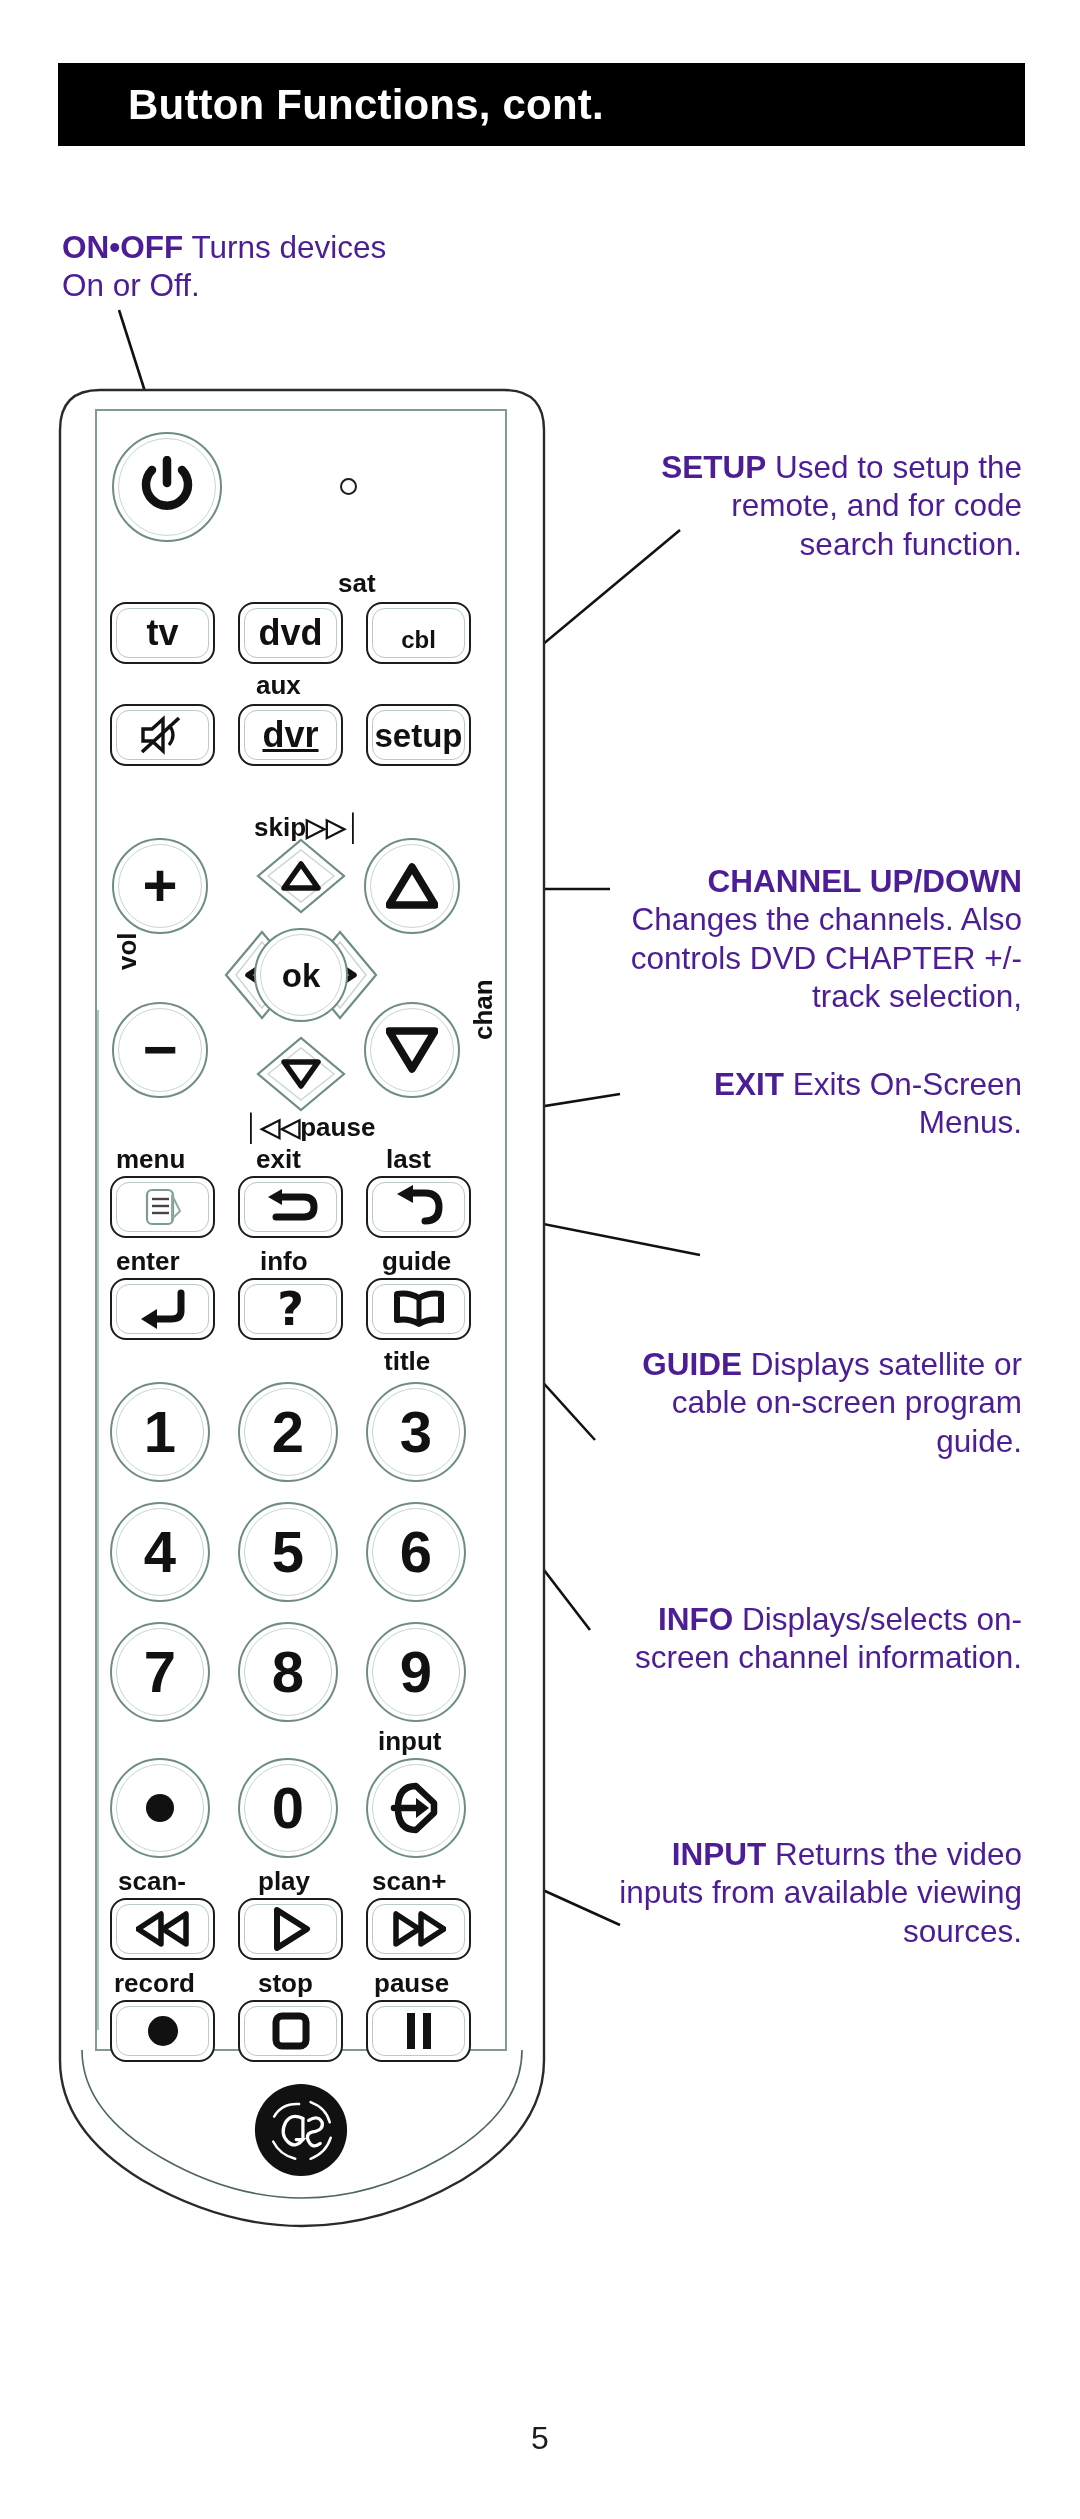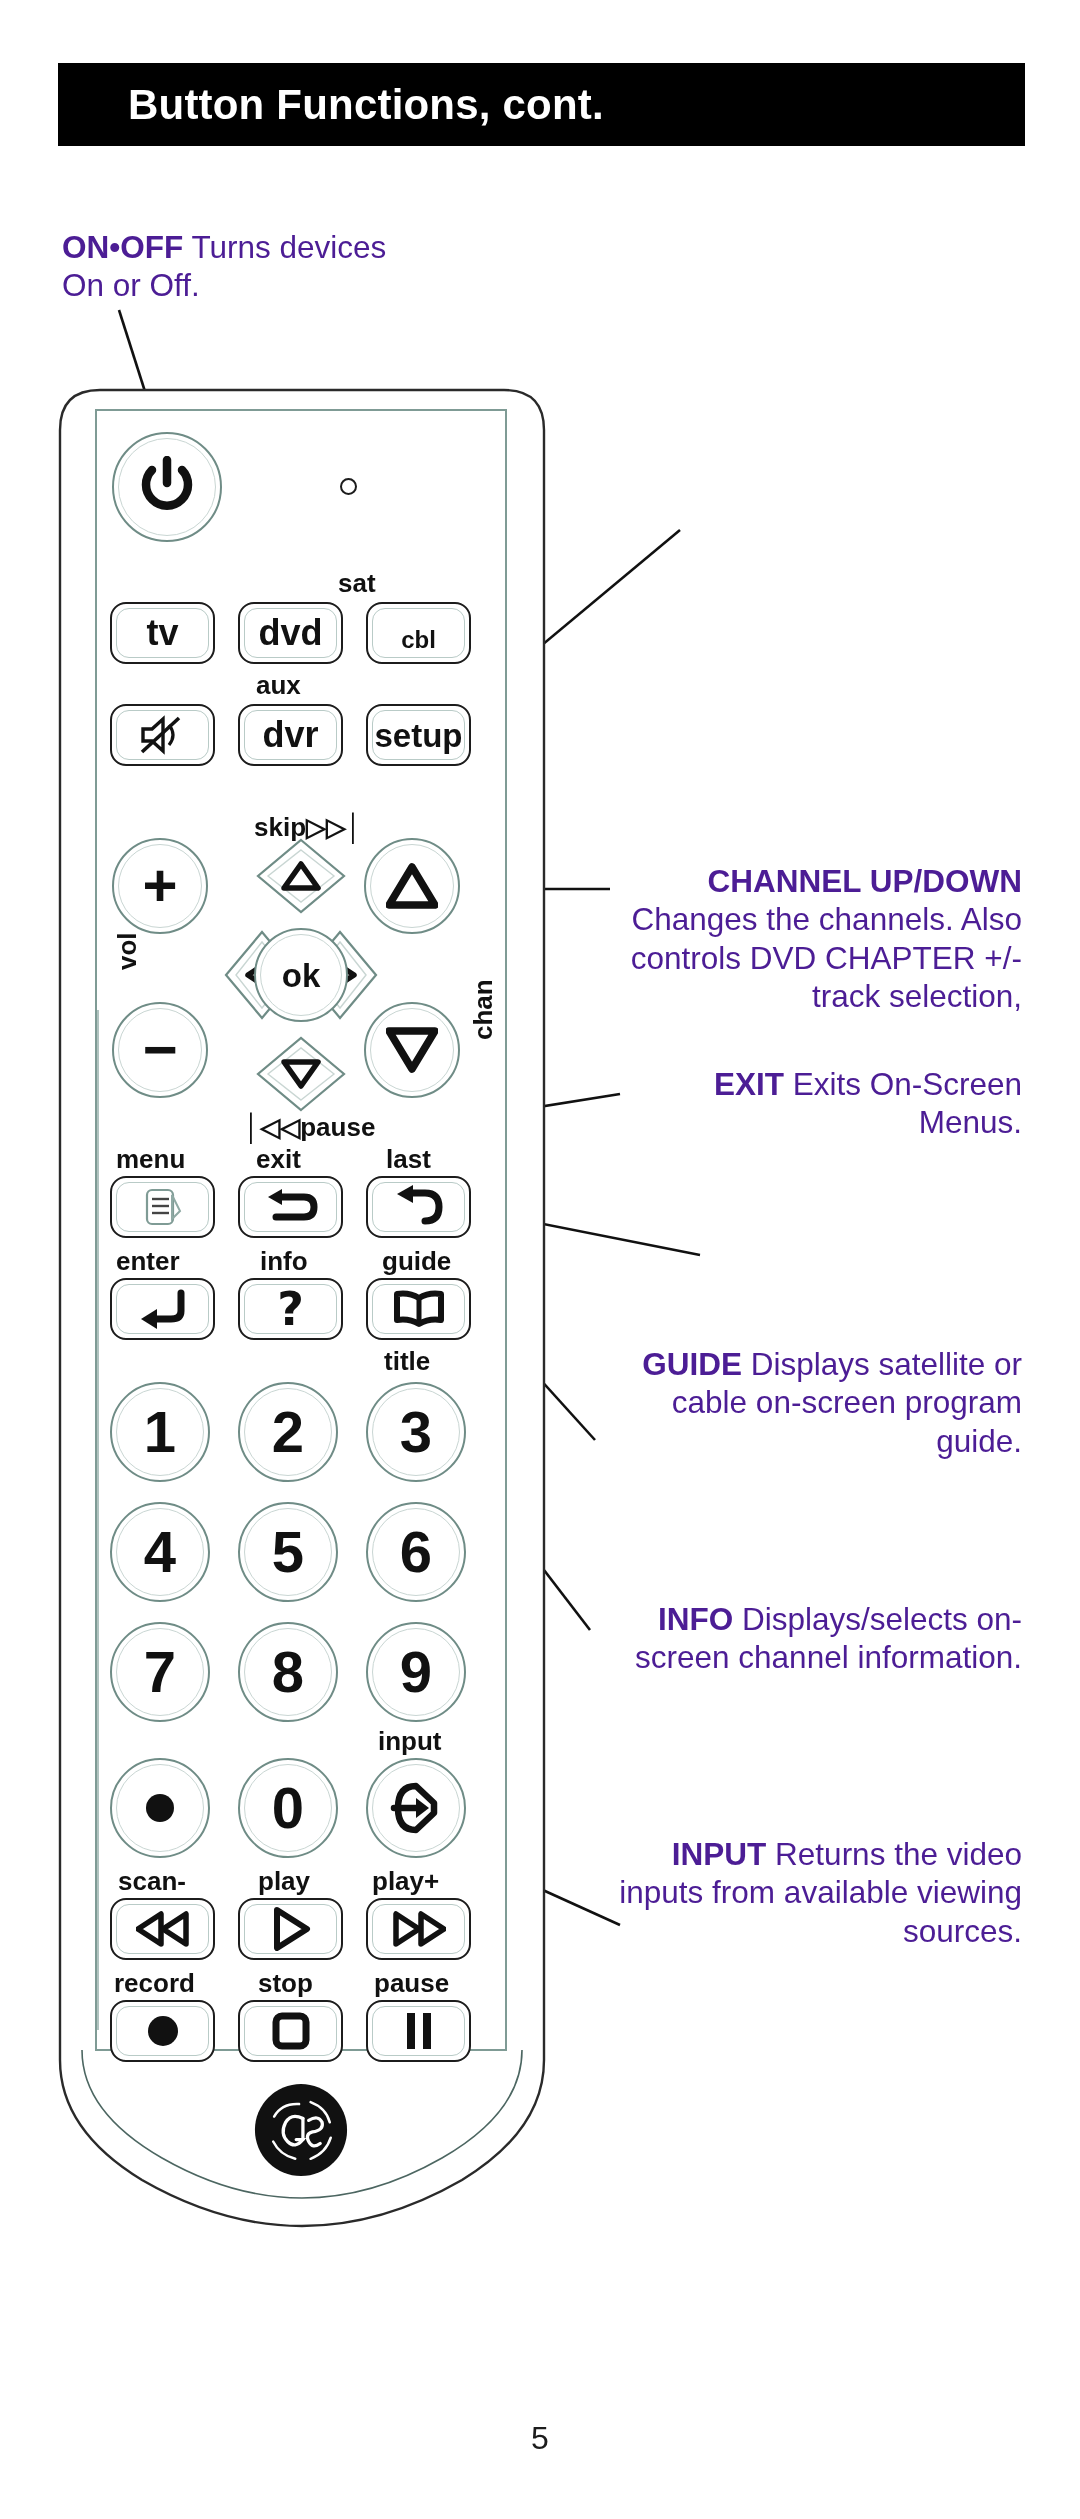--- a/index.html
+++ b/index.html
@@ -208,20 +208,23 @@
     <line x1="310" y1="1265" x2="590" y2="1630" stroke="#111" stroke-width="2.6"></line>
 
     <line x1="503" y1="1872" x2="620" y2="1925" stroke="#111" stroke-width="2.6"></line>
   </svg>
 
   <div class="callout callout-onoff">
     <b>ON•OFF</b><span> Turns devices On or Off.</span>
   </div>
 
   <div class="callout callout-right callout-setup">
+    <div class="para">
+      <b>SETUP</b><span> Used to setup the remote, and for code search function.</span>
+    </div>
   </div>
 
   <div class="callout callout-right callout-chan">
     <b>CHANNEL UP/DOWN</b><span> Changes the channels. Also controls DVD  CHAPTER +/- track selection,</span>
   </div>
 
   <div class="callout callout-right callout-exit">
     <b>EXIT</b><span> Exits On-Screen Menus.</span>
   </div>
 
@@ -279,21 +282,21 @@
       <div class="cap" style="left:160px; top:262px;">aux</div>
 
       <div class="btn rect" style="left:14px; top:294px; width:105px; height:62px;">
         <span class="inner-ring"></span>
         <svg width="48" height="42" viewBox="0 0 48 42">
           <path d="M 4 15 L 13 15 L 24 5 L 24 37 L 13 27 L 4 27 Z" fill="none" stroke="#111" stroke-width="3.4"></path>
           <path d="M 30 11 Q 38 21 30 31" fill="none" stroke="#111" stroke-width="3.2"></path>
           <line x1="3" y1="38" x2="40" y2="4" stroke="#111" stroke-width="3.6"></line>
         </svg>
       </div>
-      <div class="btn rect" style="left:142px; top:294px; width:105px; height:62px;">
+      <div class="btn rect" style="left:142px; top:294px; width:105px; height:62px;text-decoration:underline;">
         <span class="inner-ring"></span>
         <span class="btn-label" style="font-size:36px;">dvr</span>
       </div>
       <div class="btn rect" style="left:270px; top:294px; width:105px; height:62px;">
         <span class="inner-ring"></span>
         <span class="btn-label" style="font-size:33px;">setup</span>
       </div>
 
       <div class="cap" style="left:158px; top:404px;">skip▷▷│</div>
 
@@ -468,21 +471,21 @@
         <span class="inner-ring"></span>
         <svg width="56" height="54" viewBox="0 0 56 54">
           <path d="M 28 5 Q 10 5 10 27 Q 10 49 28 49 L 46 32 L 46 22 Z" fill="none" stroke="#111" stroke-width="6.5" stroke-linejoin="round"></path>
           <line x1="6" y1="27" x2="32" y2="27" stroke="#111" stroke-width="6.5" stroke-linecap="round"></line>
           <path d="M 28 17 L 41 27 L 28 37 Z" fill="#111"></path>
         </svg>
       </div>
 
       <div class="cap" style="left:22px; top:1458px;">scan-</div>
       <div class="cap" style="left:162px; top:1458px;">play</div>
-      <div class="cap" style="left:276px; top:1458px;">play+</div>
+      <div class="cap" style="left:276px; top:1458px;">scan+</div>
 
       <div class="btn rect" style="left:14px; top:1488px; width:105px; height:62px;">
         <span class="inner-ring"></span>
         <svg width="54" height="36" viewBox="0 0 54 36">
           <path d="M 25 3 L 25 33 L 2 18 Z" fill="none" stroke="#111" stroke-width="5.5" stroke-linejoin="round"></path>
           <path d="M 50 3 L 50 33 L 27 18 Z" fill="none" stroke="#111" stroke-width="5.5" stroke-linejoin="round"></path>
         </svg>
       </div>
       <div class="btn rect" style="left:142px; top:1488px; width:105px; height:62px;">
         <span class="inner-ring"></span>

